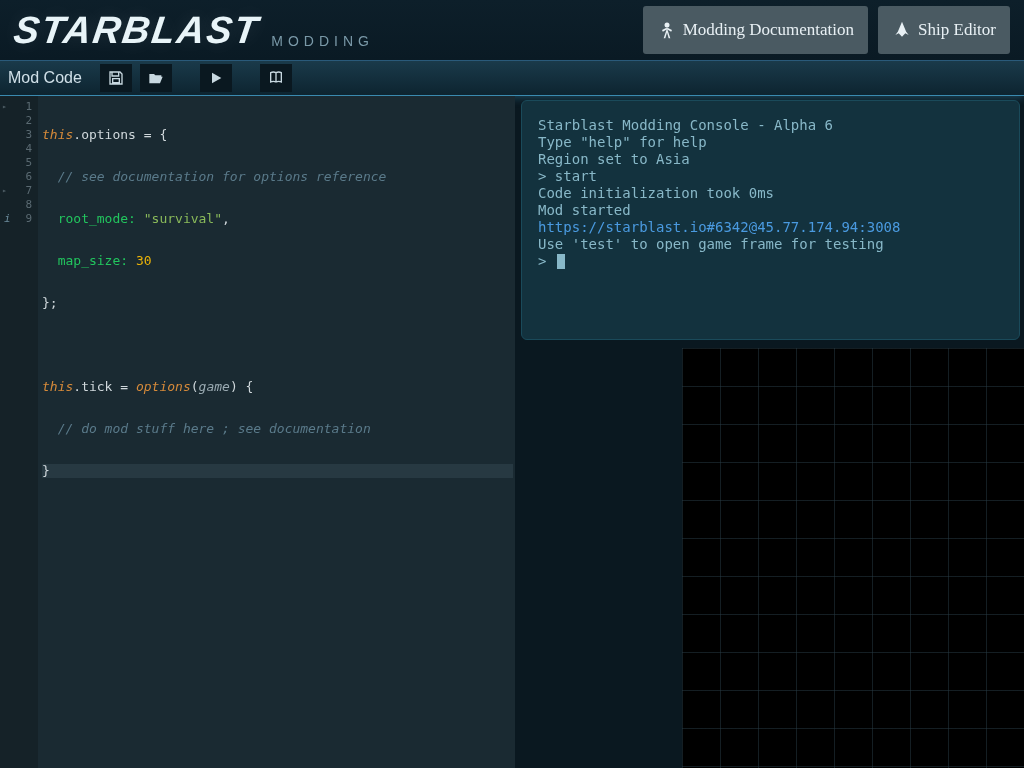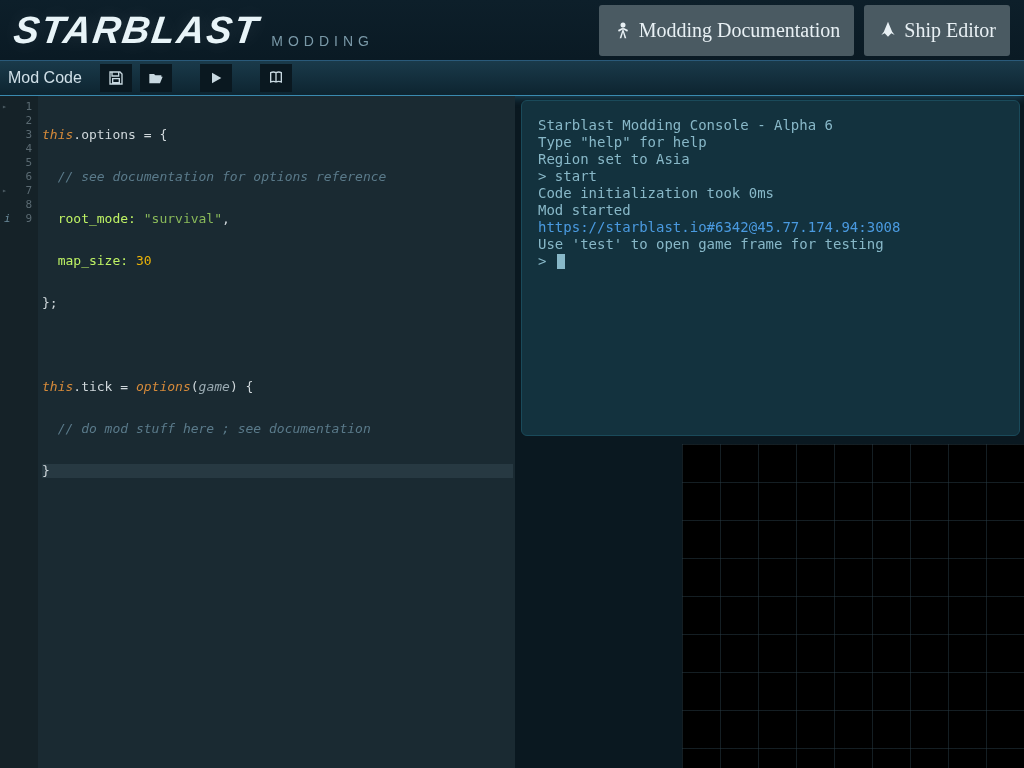--- a/index.html
+++ b/index.html
@@ -39,21 +39,21 @@
 .header-buttons {
   margin-left: auto;
   display: flex;
   gap: 10px;
 }
 .header-btn {
   background: #4a5a62;
   border: none;
   color: #e8f0f4;
   padding: 14px 14px;
-  font-size: 20px;
+  font-size: 17px;
   border-radius: 3px;
   cursor: pointer;
   display: flex;
   align-items: center;
   gap: 6px;
   font-family: Georgia, serif;
 }
 .header-btn svg { width: 20px; height: 20px; fill: #e8f0f4; }
 .toolbar {
   height: 36px;
@@ -119,41 +119,41 @@
   line-height: 14px;
   color: #d0d8dc;
   white-space: pre;
 }
 .code .line { height: 14px; }
 .code .line.hl { background: rgba(60,80,90,0.4); }
 .tk-this { color: #d68a3a; font-style: italic; }
 .tk-prop { color: #d0d8dc; }
 .tk-punc { color: #d0d8dc; }
 .tk-comment { color: #5a7a8a; font-style: italic; }
-.tk-key { color: #bef264; }
+.tk-key { color: #22c55e; }
 .tk-str { color: #8aba5a; }
 .tk-num { color: #eab308; }
 .tk-func { color: #d68a3a; font-style: italic; }
 .tk-param { color: #9aaab2; font-style: italic; }
 .right-panel {
   flex: 1;
   display: flex;
   flex-direction: column;
 }
 .console {
   background: #13323e;
   border: 1px solid #1a4a5a;
   border-radius: 6px;
   margin: 4px 4px 8px 6px;
   padding: 16px;
   font-family: 'Consolas', 'Monaco', monospace;
   font-size: 14px;
   line-height: 17px;
   color: #88b8c8;
-  height: 336px;
+  height: 240px;
   overflow: hidden;
 }
 .console .link { color: #4a9ae0; }
 .console .cursor {
   display: inline-block;
   width: 8px;
   height: 15px;
   background: #88b8c8;
   vertical-align: text-bottom;
   margin-left: 2px;

